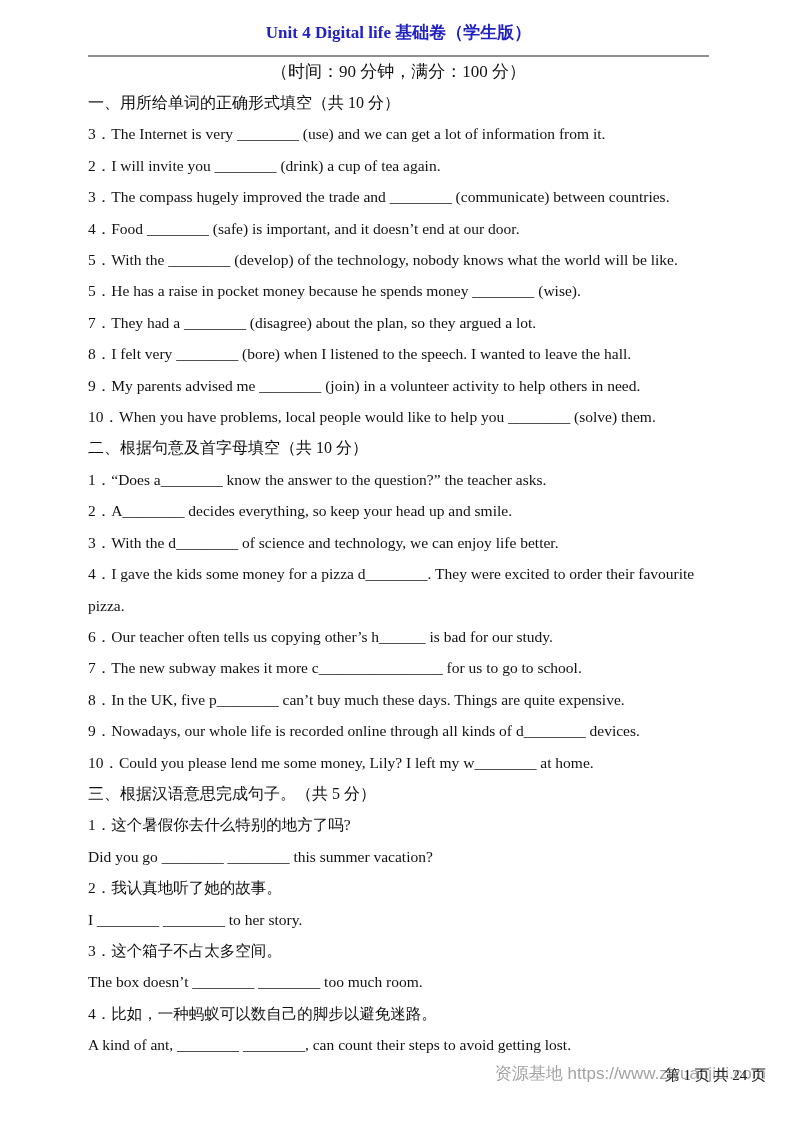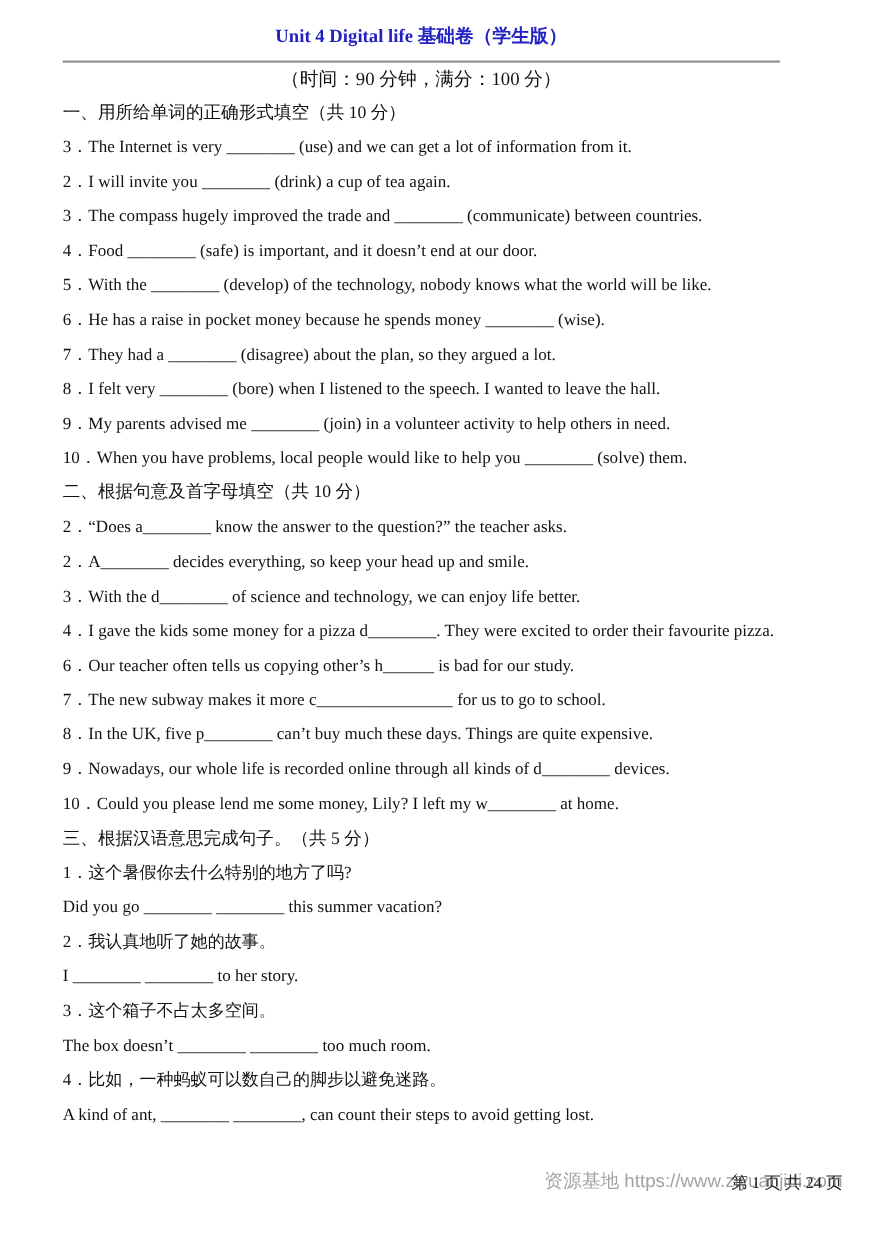--- a/index.html
+++ b/index.html
@@ -1,20 +1,20 @@
 <!DOCTYPE html>
 <html><head>
 <meta charset="utf-8">
 <style>
   html,body { margin:0; padding:0; background:#ffffff; }
   .page {
     position:relative;
     width:766px; height:1122px;
     box-sizing:border-box;
-    padding:20px 57px 0 57px;
+    padding:20px 57px 0 88px;
     background:#ffffff;
     font-family:"Liberation Serif","DejaVu Serif",serif;
     color:#111111;
     overflow:hidden;
   }
   .title {
     text-align:center;
     color:#2222c2;
     font-weight:bold;
     font-size:17px;
@@ -70,28 +70,28 @@
   <div class="title">Unit 4 Digital life 基础卷（学生版）</div>
   <hr class="divider">
   <div class="subtitle">（时间：90 分钟，满分：100 分）</div>
 
   <div class="heading">一、用所给单词的正确形式填空（共 10 分）</div>
   <p class="line">3．The Internet is very ________ (use) and we can get a lot of information from it.</p>
   <p class="line">2．I will invite you ________ (drink) a cup of tea again.</p>
   <p class="line">3．The compass hugely improved the trade and ________ (communicate) between countries.</p>
   <p class="line">4．Food ________ (safe) is important, and it doesn’t end at our door.</p>
   <p class="line">5．With the ________ (develop) of the technology, nobody knows what the world will be like.</p>
-  <p class="line">6．He has a raise in pocket money because he spends money ________ (wise).</p>
+  <p class="line">5．He has a raise in pocket money because he spends money ________ (wise).</p>
   <p class="line">7．They had a ________ (disagree) about the plan, so they argued a lot.</p>
   <p class="line">8．I felt very ________ (bore) when I listened to the speech. I wanted to leave the hall.</p>
   <p class="line">9．My parents advised me ________ (join) in a volunteer activity to help others in need.</p>
   <p class="line">10．When you have problems, local people would like to help you ________ (solve) them.</p>
 
   <div class="heading">二、根据句意及首字母填空（共 10 分）</div>
-  <p class="line">2．“Does a________ know the answer to the question?” the teacher asks.</p>
+  <p class="line">1．“Does a________ know the answer to the question?” the teacher asks.</p>
   <p class="line">2．A________ decides everything, so keep your head up and smile.</p>
   <p class="line">3．With the d________ of science and technology, we can enjoy life better.</p>
   <p class="line">4．I gave the kids some money for a pizza d________. They were excited to order their favourite pizza.</p>
   <p class="line">6．Our teacher often tells us copying other’s h______ is bad for our study.</p>
   <p class="line">7．The new subway makes it more c________________ for us to go to school.</p>
   <p class="line">8．In the UK, five p________ can’t buy much these days. Things are quite expensive.</p>
   <p class="line">9．Nowadays, our whole life is recorded online through all kinds of d________ devices.</p>
   <p class="line">10．Could you please lend me some money, Lily? I left my w________ at home.</p>
 
   <div class="heading">三、根据汉语意思完成句子。（共 5 分）</div>

